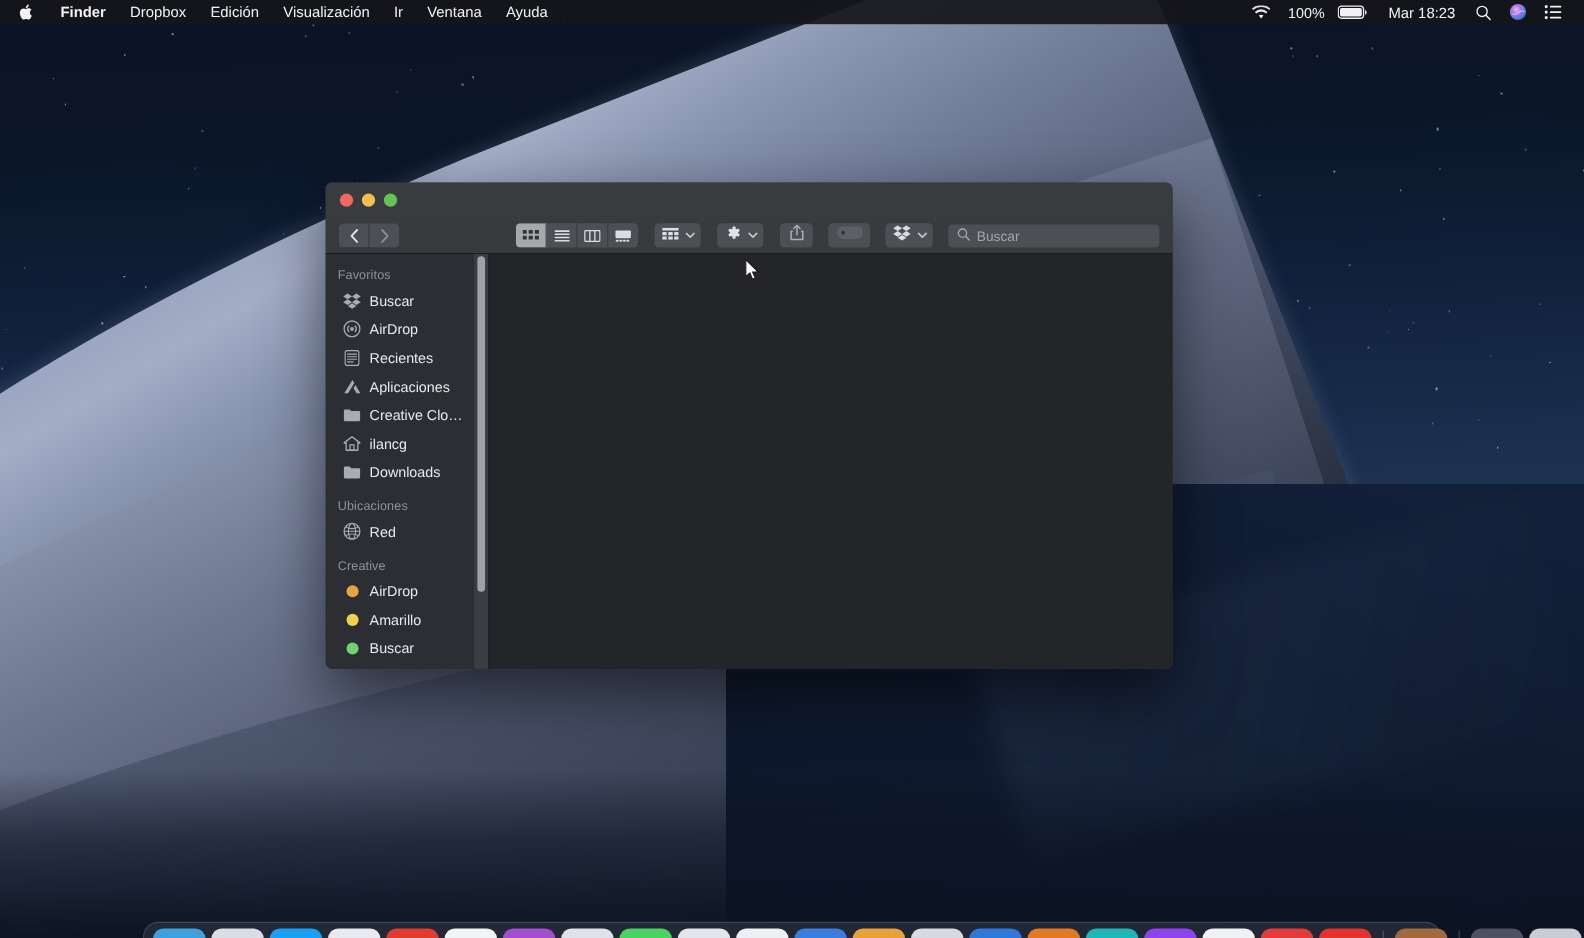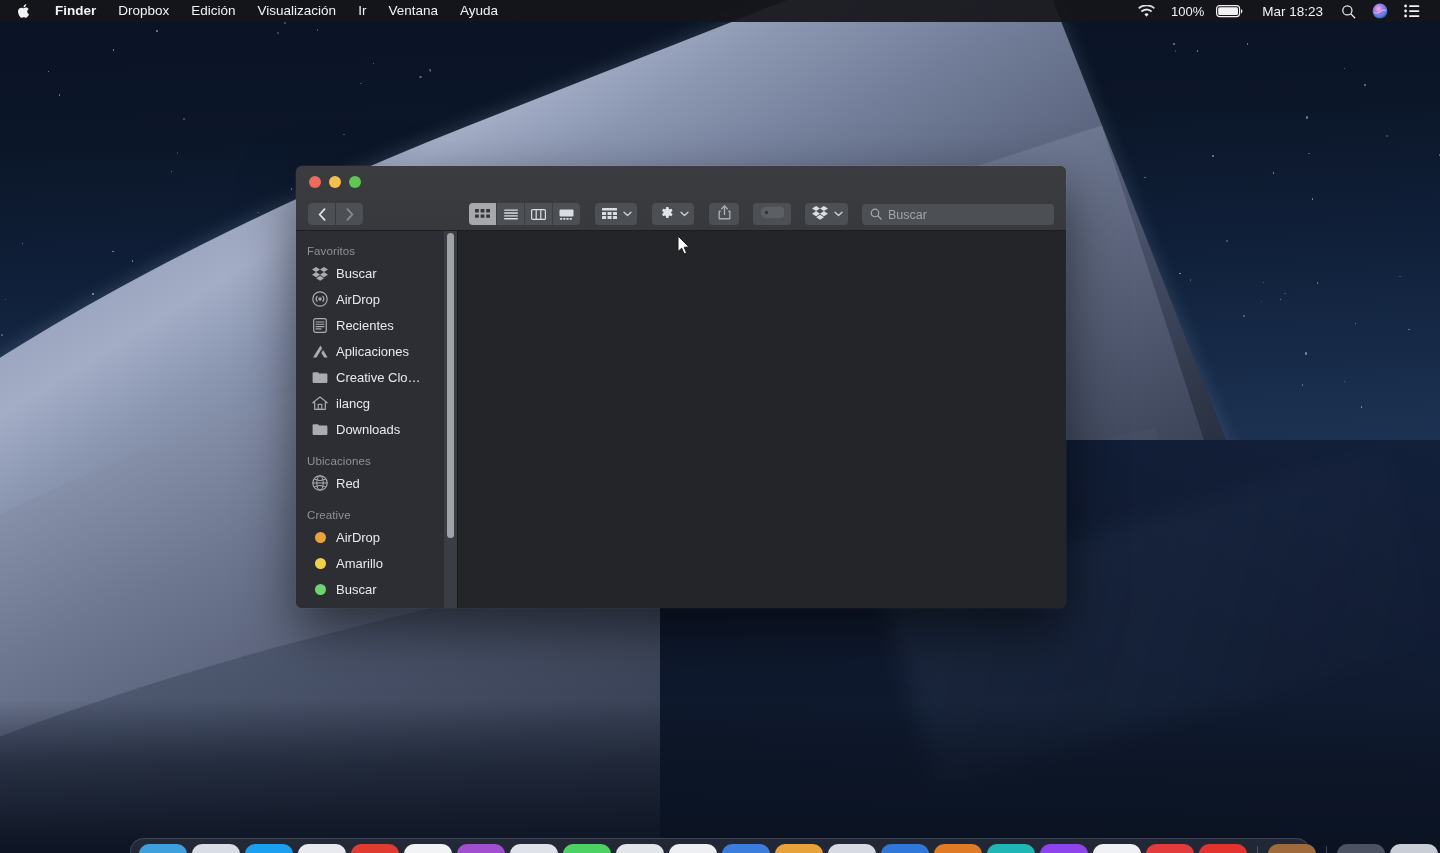--- a/index.html
+++ b/index.html
@@ -252,21 +252,21 @@
     border-radius: 4px;
     display: flex; align-items: center;
     padding: 0 8px;
     gap: 6px;
   }
   .search .ph { color: #a2a4a8; font-size: 12.5px; }
 
   
   .body-row { display: flex; height: 378px; }
   #sidebar {
-    width: 161px;
+    width: 148px;
     background: #2c2e33;
     padding-top: 8px;
     position: relative;
     overflow: hidden;
   }
   .sb-header {
     color: #8e9197;
     font-size: 11.5px;
     padding: 6px 0 3px 11px;
     letter-spacing: .1px;

